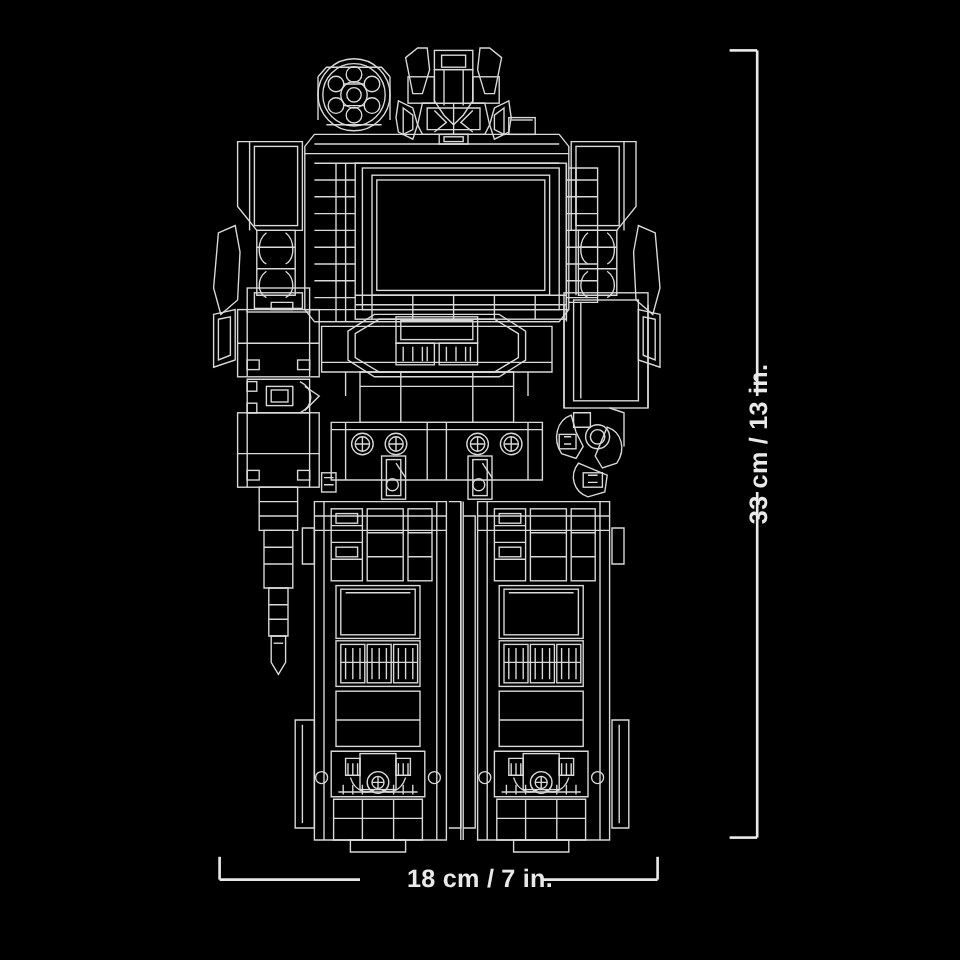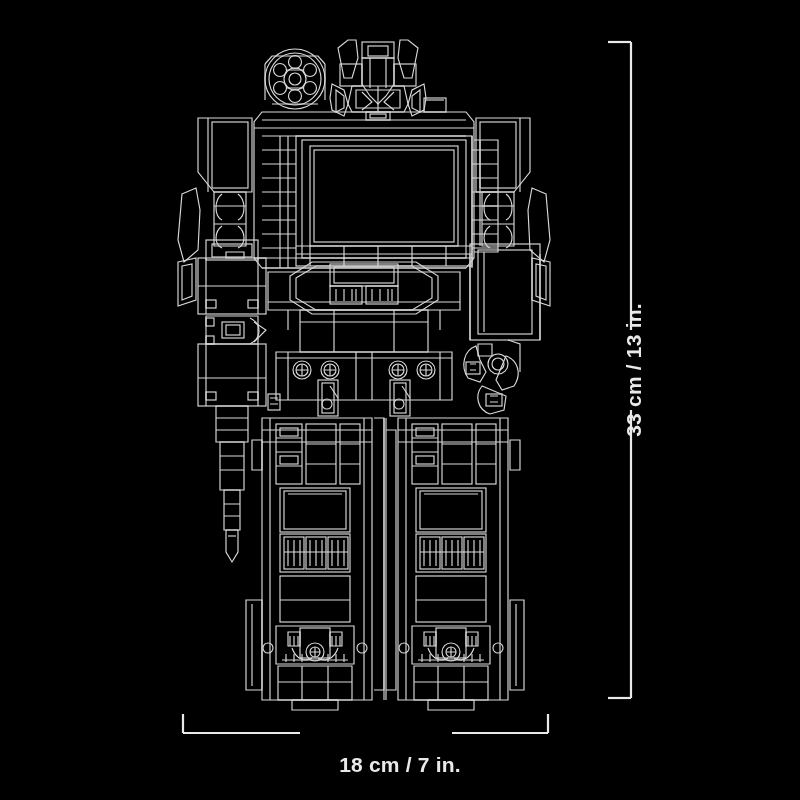--- a/index.html
+++ b/index.html
@@ -6,21 +6,21 @@
   html,body{margin:0;padding:0;background:#000;}
   body{width:800px;height:800px;overflow:hidden;font-family:"Liberation Sans",sans-serif;}
   #stage{position:relative;width:800px;height:800px;background:#000000;}
   #art{position:absolute;left:0;top:0;width:800px;height:800px;}
   .dimlabel{
     position:absolute;color:#e9e9e9;
     font-family:"Liberation Sans",sans-serif;
     font-size:21px;font-weight:600;letter-spacing:.2px;
     white-space:nowrap;line-height:1;
   }
-  #h-label{left:50%;transform:translateX(-50%);top:754px;text-align:right;}
+  #h-label{left:50%;transform:translateX(-50%);top:722px;text-align:right;}
   #v-label{left:633px;top:370px;transform:translate(-50%,-50%) rotate(-90deg);transform-origin:center center;}
 </style>
 </head>
 <body>
 
 <div id="stage">
 
   <svg id="art" viewBox="0 0 800 800" xmlns="http://www.w3.org/2000/svg">
     <rect x="0" y="0" width="800" height="800" fill="#000000"></rect>
 

